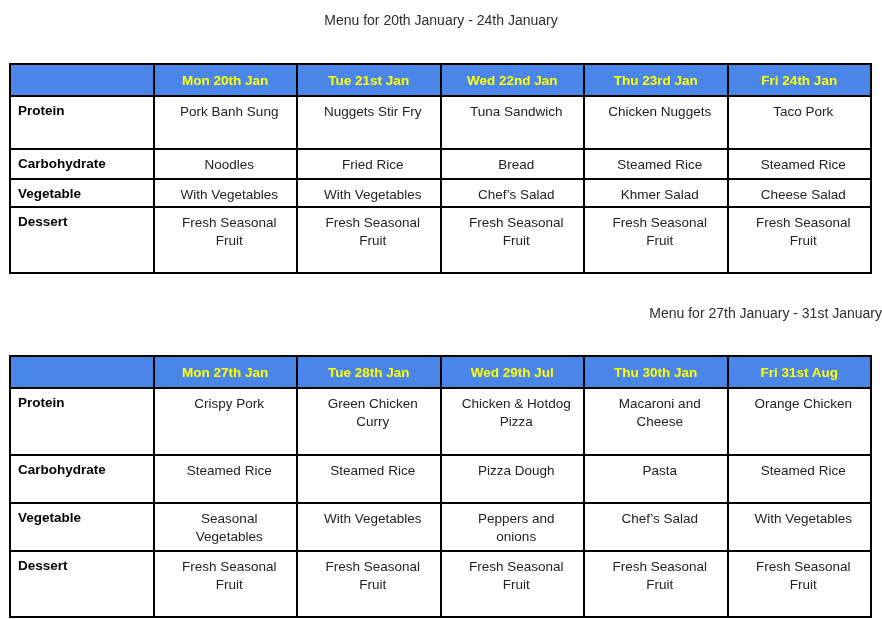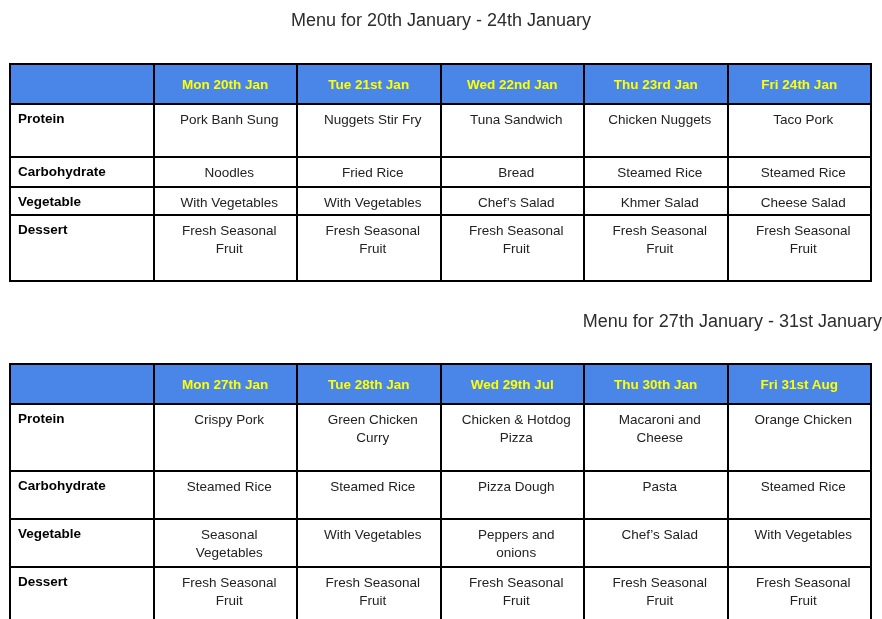--- a/index.html
+++ b/index.html
@@ -10,21 +10,21 @@
   body {
     width: 882px;
     height: 619px;
     font-family: "Liberation Sans", sans-serif;
     color: #222222;
     overflow: hidden;
   }
   .menu-title {
     margin: 0;
     text-align: center;
-    font-size: 18px;
+    font-size: 14px;
     font-weight: 400;
     color: #2d2d2d;
     line-height: 22px;
   }
   .title-1 { margin-top: 9px; }
   .title-2 { margin-top: 28px; text-align: right; }
 
   table.menu-table {
     border-collapse: collapse;
     table-layout: fixed;
@@ -33,21 +33,21 @@
   }
   .menu-table-1 { margin-top: 32px; }
   .menu-table-2 { margin-top: 31px; border-radius: 28px; }
 
   table.menu-table th,
   table.menu-table td {
     border: 2px solid #000000;
     font-size: 13.5px;
     overflow: hidden;
   }
-  tr.header-row { height: 40px; }
+  tr.header-row { height: 32px; }
   th.day-header, th.corner-cell {
     background: #4a86e8;
     color: #ffff00;
     font-weight: 700;
     text-align: center;
     vertical-align: middle;
     padding: 0 2px;
   }
   td.row-label {
     font-weight: 700;

